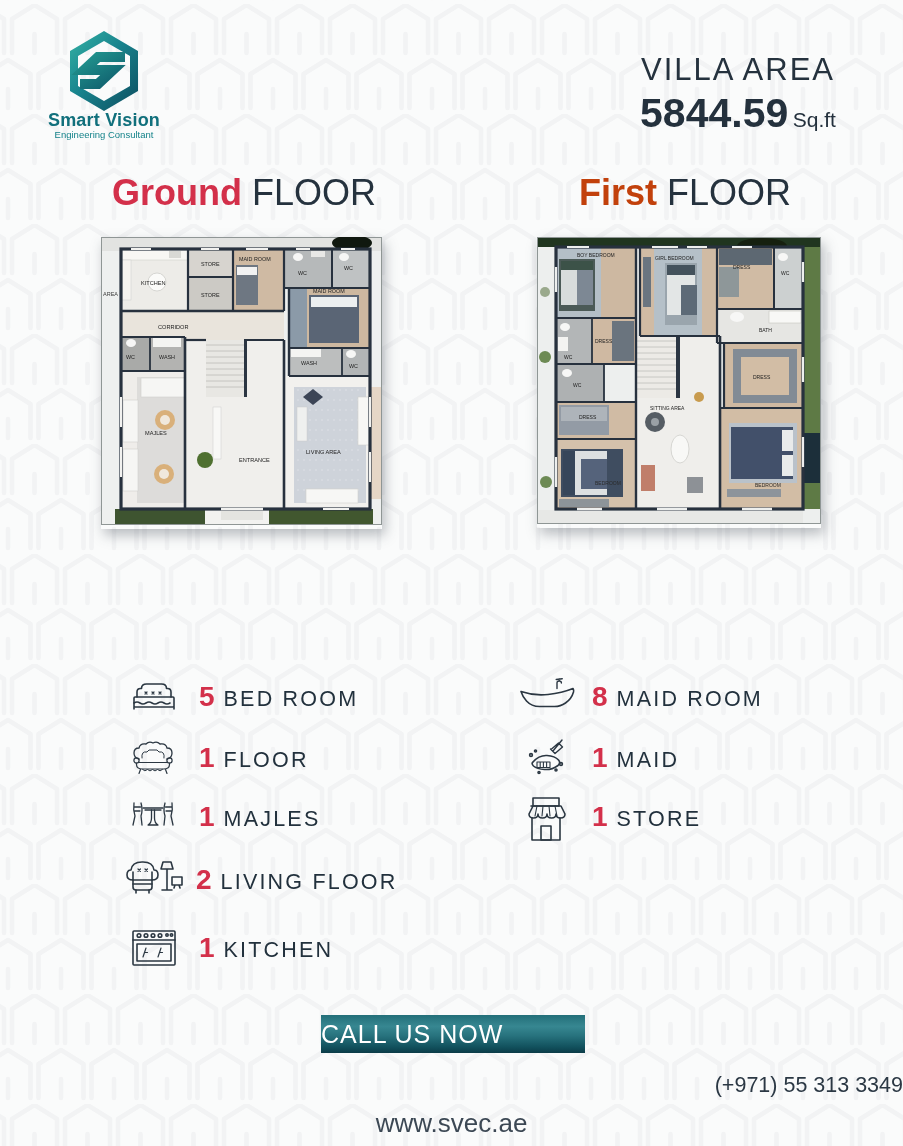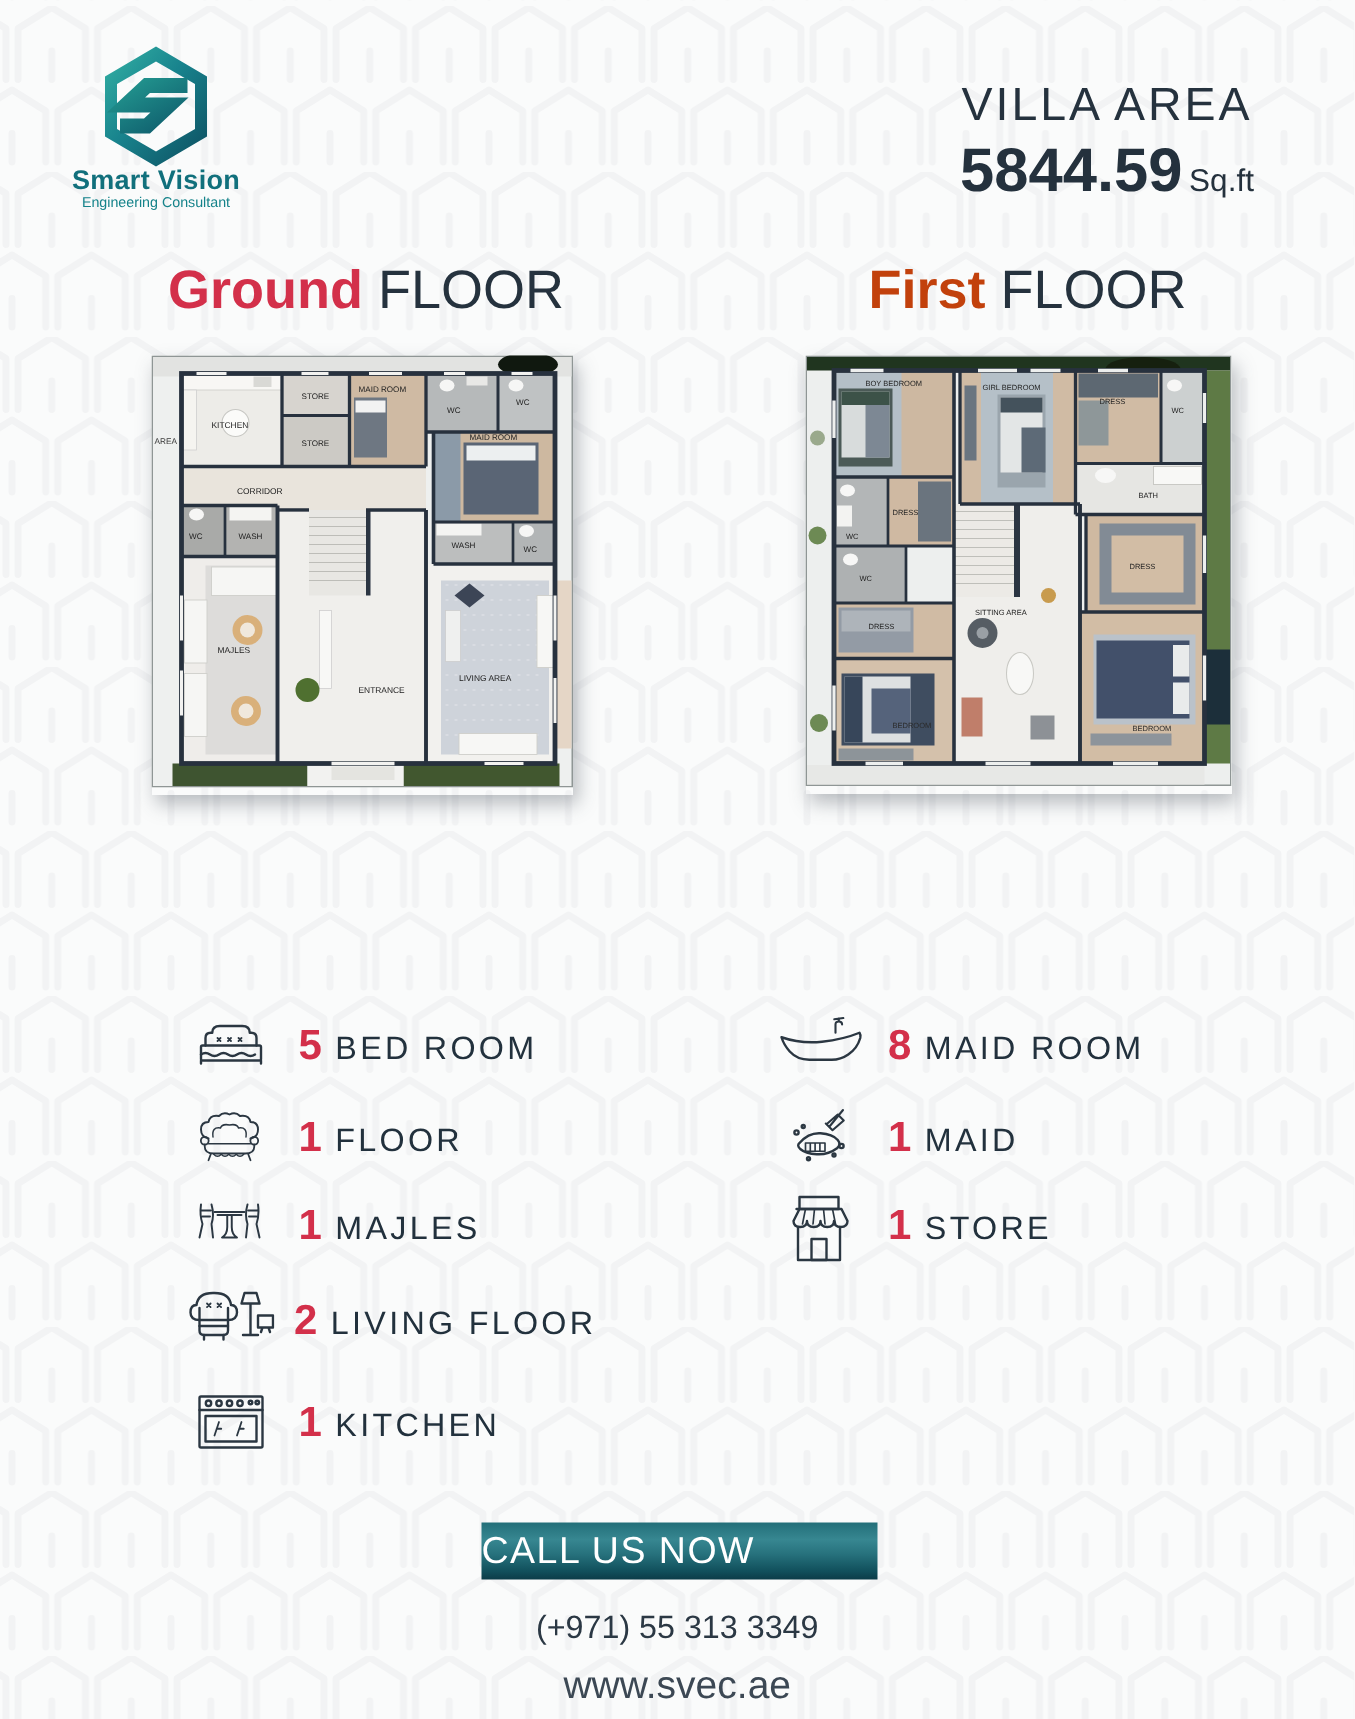--- a/index.html
+++ b/index.html
@@ -475,15 +475,15 @@
 <path d="M12,10 l-2,10 M18,10 l-1,10 M24,10 l1,10 M30,10 l2,10" stroke-width="1.1"></path>
 <path d="M7,22 v22 h28 v-22"></path>
 <rect x="16" y="30" width="10" height="14"></rect>
 </svg>
 
 <div class="row" style="left:592px;top:801px"><span class="num">1</span><span class="lbl">STORE</span></div>
 </div>
 
 <div class="abs" style="left:321px;top:1015px;width:264px;height:38px;z-index:2;background:linear-gradient(180deg,#236f79 0%,#378791 30%,#27727d 55%,#11505c 85%,#0c3c48 100%);color:#fff;text-align:left;font-size:25px;line-height:38px;letter-spacing:1px">CALL US NOW</div>
 
-<div class="abs" style="left:0;top:1073px;width:903px;text-align:center;font-size:21.5px;color:#2b3844;z-index:2">(+971) 55 313 3349</div>
+<div class="abs" style="left:0;top:1073px;width:903px;text-align:right;font-size:21.5px;color:#2b3844;z-index:2">(+971) 55 313 3349</div>
 
 <div class="abs" style="left:0;top:1108px;width:903px;text-align:center;font-size:26px;color:#3c4854;z-index:2">www.svec.ae</div>
 
 </body></html>

